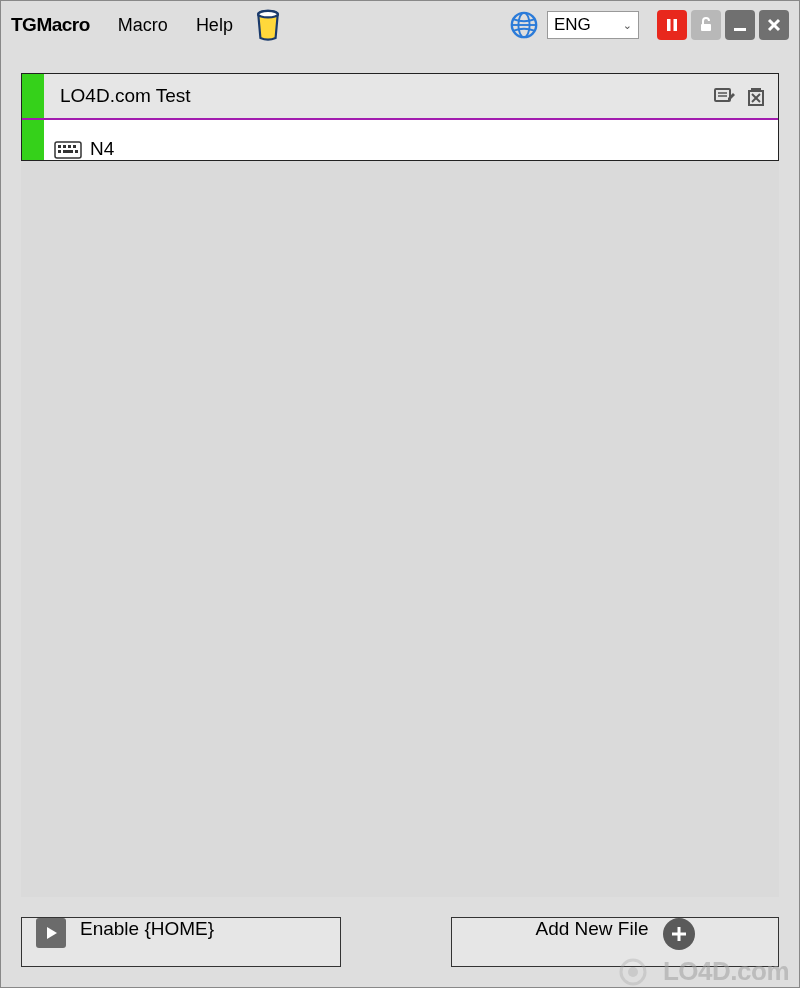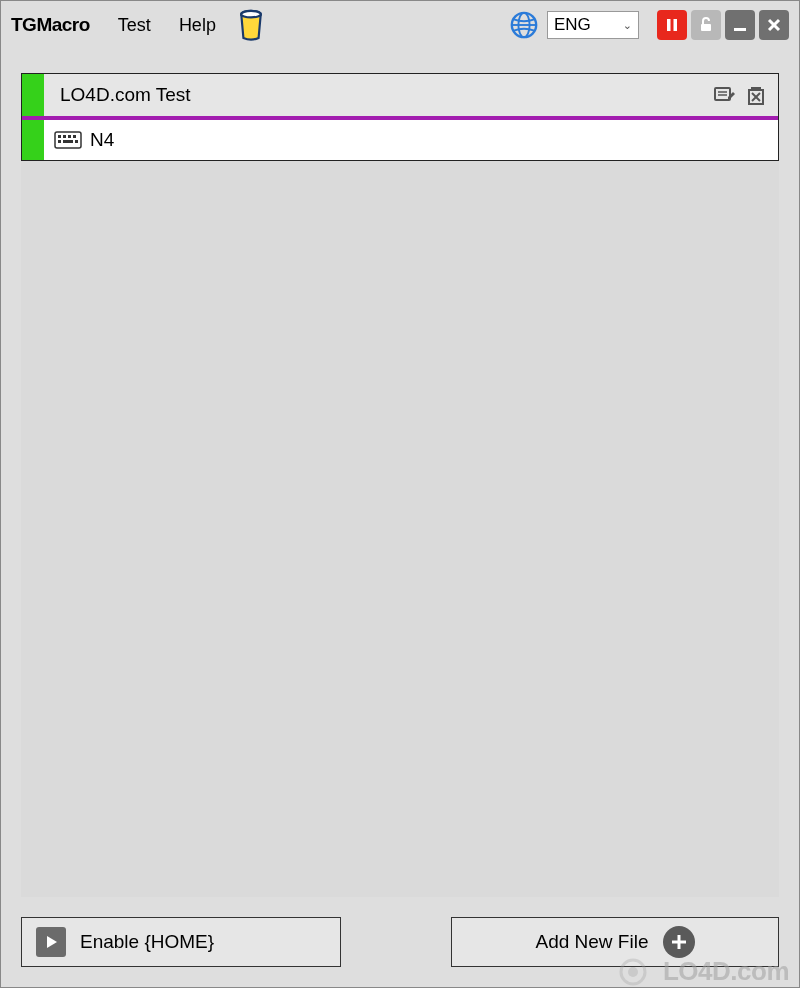--- a/index.html
+++ b/index.html
@@ -24,51 +24,51 @@
   .rec-btn { background: #e8281d; color: #fff; }
   .lock-btn { background: #b8b8b8; }
   .min-btn { background: #707070; }
   .close-btn { background: #707070; }
   .titlebar-btn svg { width: 18px; height: 18px; }
 
   
   .main { position: absolute; top: 72px; left: 20px; right: 20px; bottom: 90px; background: #dadada; }
 
   .macro-box { border: 1px solid #222; background: #fff; margin: 0; }
-  .macro-header { display: flex; align-items: center; height: 46px; background: #e6e6e6; border-bottom: 4px solid #a21caf; justify-content: center; }
+  .macro-header { display: flex; align-items: center; height: 46px; background: #e6e6e6; border-bottom: 2px solid #a21caf; justify-content: center; }
   .color-stripe { width: 22px; background: #35d11a; height: 100%; }
   .macro-title { font-size: 19px; margin-left: 16px; flex: 1; }
   .macro-tools { display: flex; gap: 8px; margin-right: 10px; }
   .tool-icon { width: 24px; height: 24px; display:flex; align-items:center; justify-content:center; }
 
-  .macro-step { display: flex; align-items: center; height: 40px; background: #fff; }
+  .macro-step { display: flex; align-items: flex-end; height: 40px; background: #fff; }
   .step-stripe { width: 22px; background: #35d11a; height: 100%; }
   .step-icon { width: 28px; height: 20px; margin-left: 10px; display:flex; align-items:center; justify-content:center;}
   .step-label { font-size: 19px; margin-left: 8px; }
 
   
   .footer { position: absolute; left: 20px; right: 20px; bottom: 20px; display: flex; gap: 110px; }
-  .big-btn { border: 1px solid #333; background: #e6e6e6; height: 50px; display: flex; align-items: center; padding: 0 14px; font-size: 19px; cursor: pointer; }
+  .big-btn { border: 1px solid #333; background: #e6e6e6; height: 50px; display: flex; align-items: flex-start; padding: 0 14px; font-size: 19px; cursor: pointer; }
   .enable-btn { width: 320px; }
   .add-btn { flex: 1; justify-content: center; position: relative; }
   .play-box { width: 30px; height: 30px; background: #6b6b6b; display:flex; align-items:center; justify-content:center; margin-right: 14px; border-radius: 3px;}
   .plus-circ { width: 32px; height: 32px; background: #5a5a5a; border-radius: 50%; display:flex; align-items:center; justify-content:center; margin-left: 14px; }
 
   
   .watermark { position: absolute; right: 10px; bottom: 0px; color: rgba(160,160,160,0.55); font-size: 26px; font-weight: bold; display:flex; align-items:center; gap:16px; letter-spacing: -0.5px; pointer-events:none;}
   .watermark .wm-icon { width: 28px; height: 28px; opacity: 0.55; }
 </style>
 </head>
 <body>
 
 <div class="window">
 
   <div class="menubar">
     <div class="app-title">TGMacro</div>
-    <div class="menu-item">Test</div>
+    <div class="menu-item">Macro</div>
     <div class="menu-item">Help</div>
     <span class="cup-icon">
       <svg viewBox="0 0 24 30">
         <ellipse cx="12" cy="5" rx="9" ry="3" fill="none" stroke="#1a3a6b" stroke-width="2"></ellipse>
         <path d="M3 5 L5 27 Q12 30 19 27 L21 5" fill="#ffd83b" stroke="#1a3a6b" stroke-width="2"></path>
         <ellipse cx="12" cy="5" rx="9" ry="3" fill="#fff" stroke="#1a3a6b" stroke-width="2"></ellipse>
       </svg>
     </span>
 
     <div class="spacer"></div>

